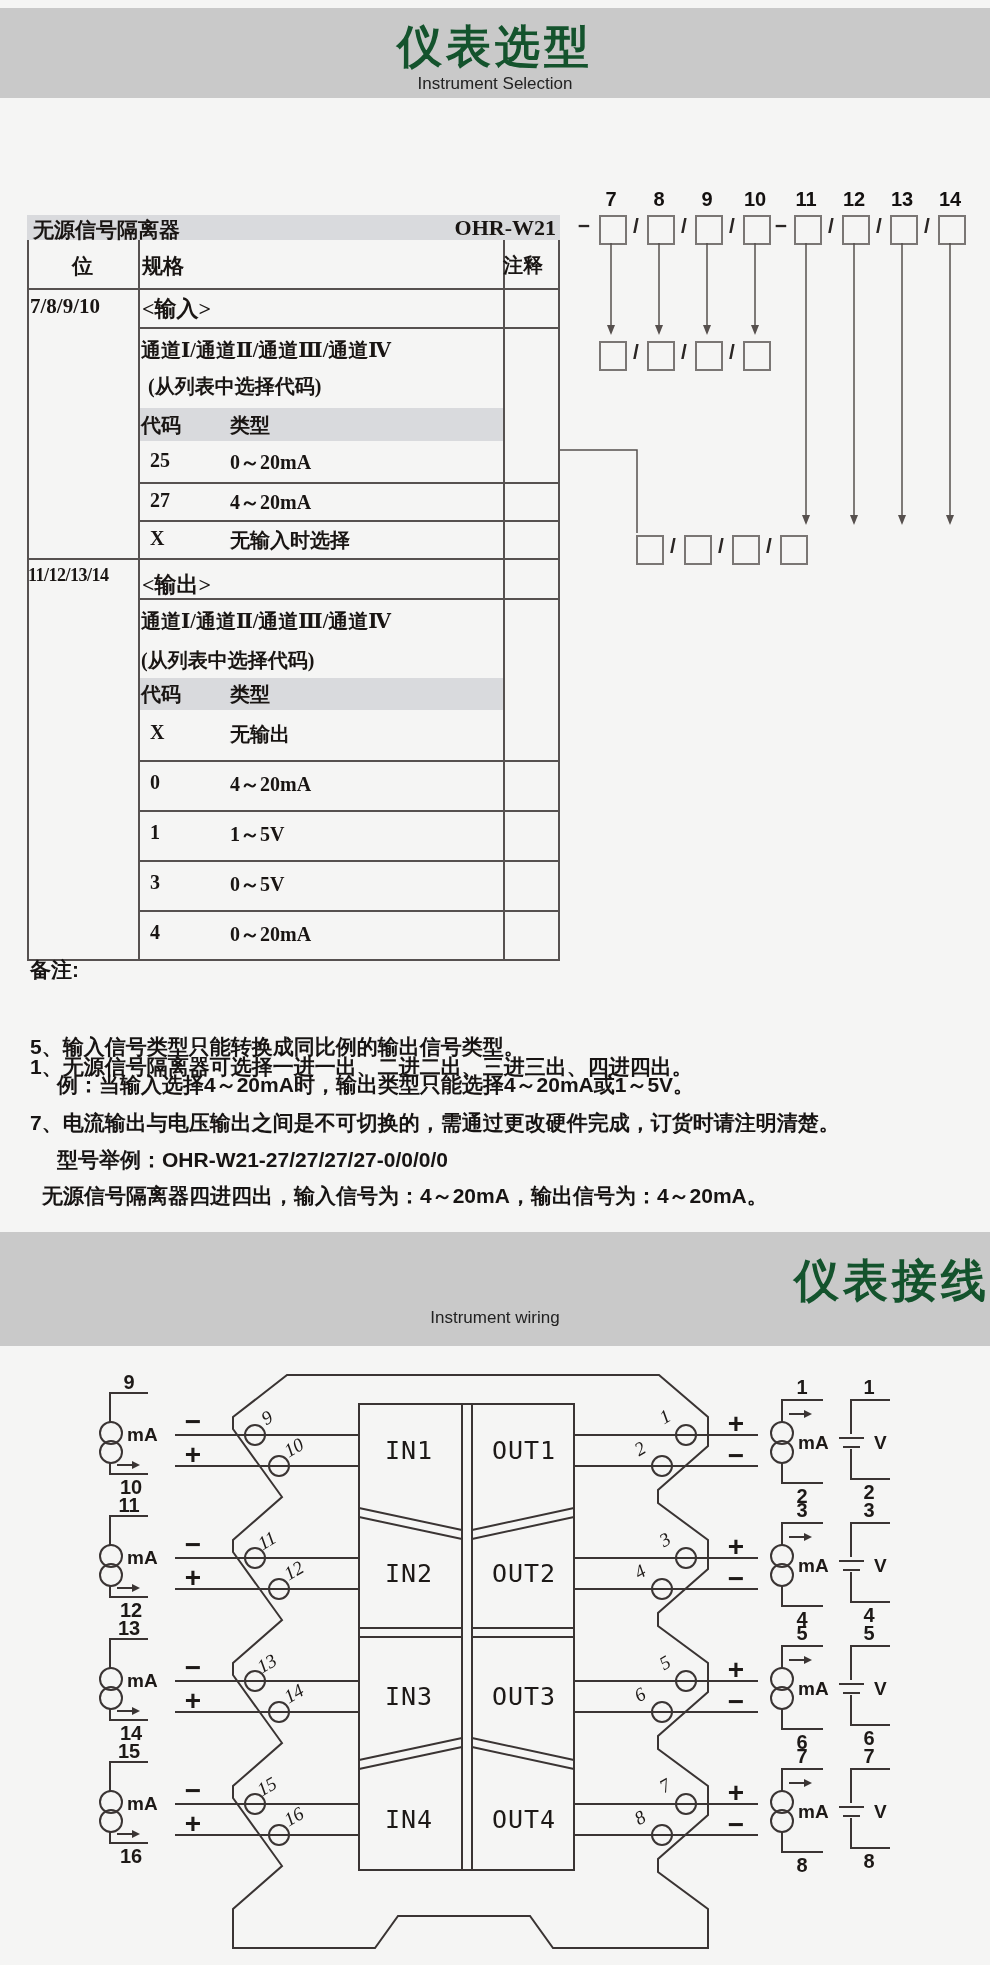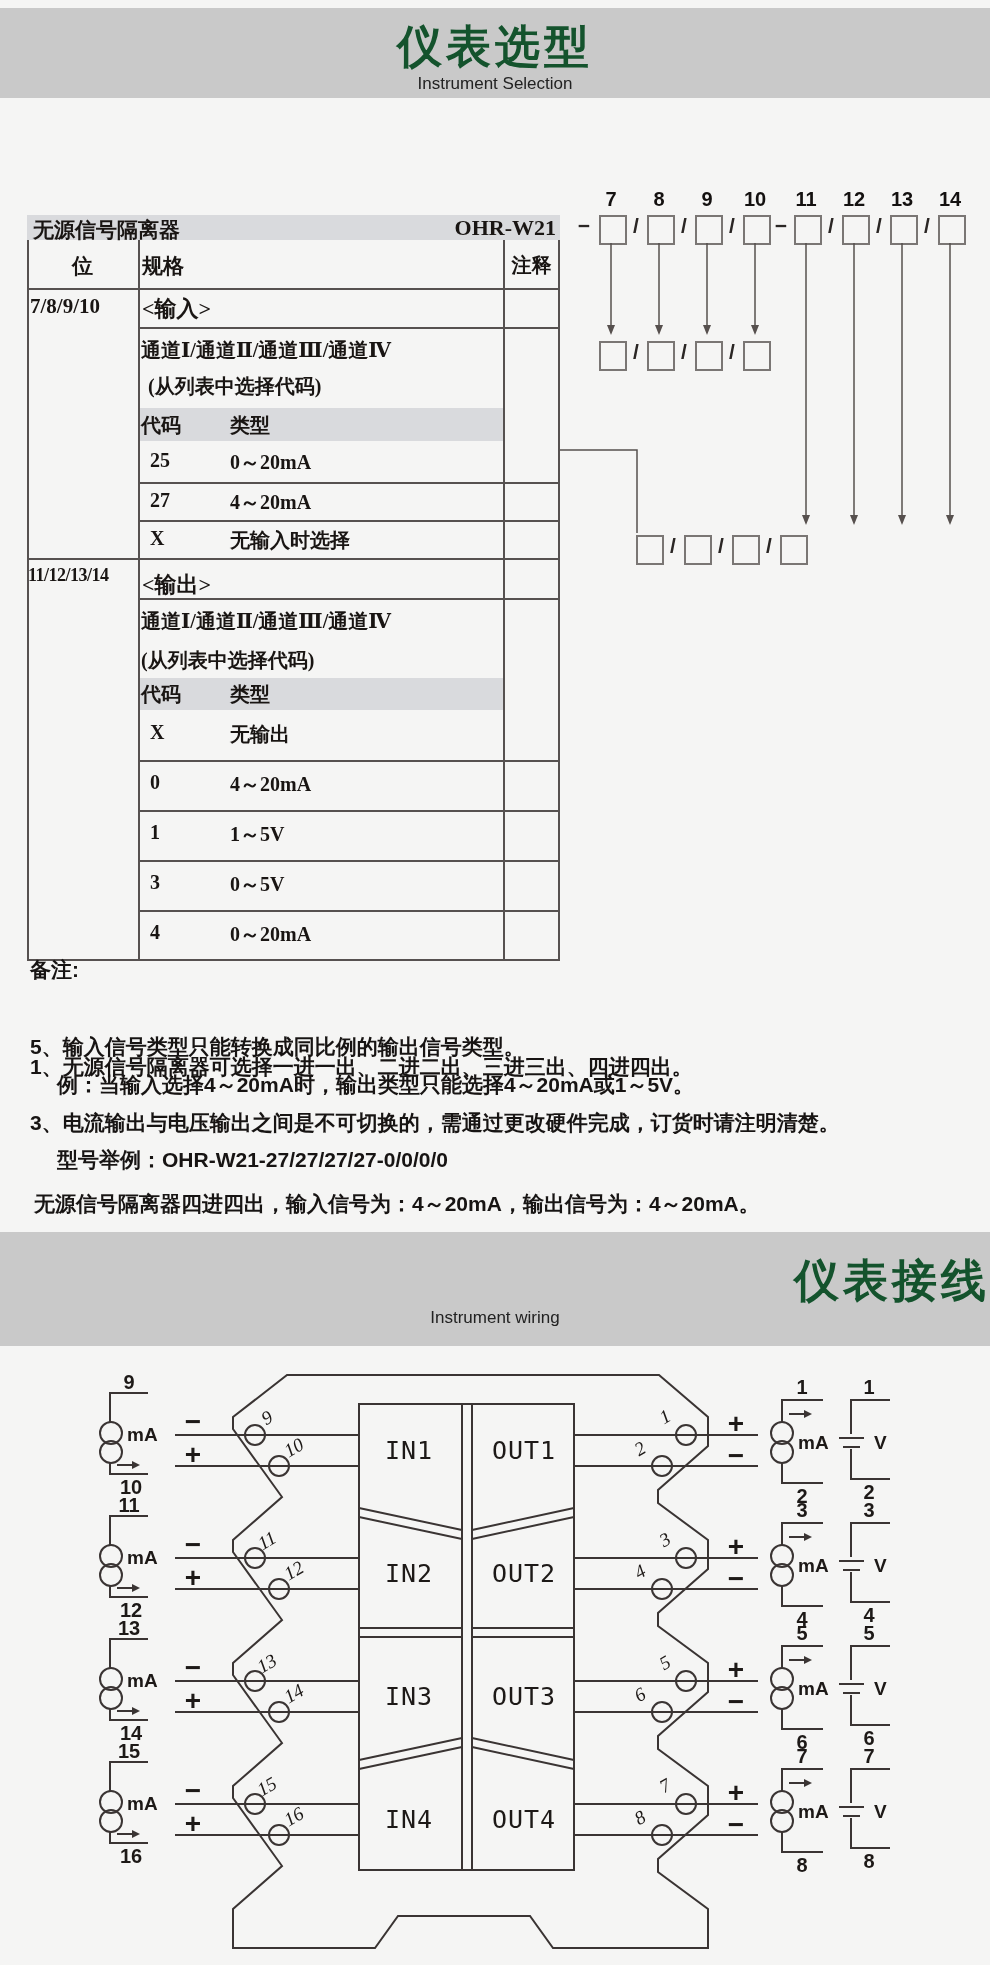--- a/index.html
+++ b/index.html
@@ -137,21 +137,21 @@
     <div class="hline" style="left:0;top:343px;width:533px;"></div>
     <div class="hline" style="left:111px;top:383px;width:422px;"></div>
     <div class="hline" style="left:111px;top:545px;width:422px;"></div>
     <div class="hline" style="left:111px;top:595px;width:422px;"></div>
     <div class="hline" style="left:111px;top:645px;width:422px;"></div>
     <div class="hline" style="left:111px;top:695px;width:422px;"></div>
     <div class="hline" style="left:0;top:744px;width:533px;"></div>
 
     <div class="tcelltxt" style="left:0;top:37px;width:111px;text-align:center;font-size:21px;">位</div>
     <div class="tcelltxt" style="left:115px;top:37px;font-size:21px;">规格</div>
-    <div class="tcelltxt" style="left:476px;top:37px;width:57px;text-align:center;font-size:20px;">注释</div>
+    <div class="tcelltxt" style="left:476px;top:37px;width:57px;font-size:20px;">注释</div>
 
     <div class="tcelltxt" style="left:3px;top:79px;font-size:21px;">7/8/9/10</div>
     <div class="tcelltxt" style="left:115px;top:79px;font-size:22px;">&lt;输入&gt;</div>
     <div class="tcelltxt" style="left:114px;top:122px;">通道Ⅰ/通道Ⅱ/通道Ⅲ/通道Ⅳ</div>
     <div class="tcelltxt" style="left:121px;top:158px;">(从列表中选择代码)</div>
     <div class="tcelltxt" style="left:114px;top:197px;">代码</div>
     <div class="tcelltxt" style="left:203px;top:197px;">类型</div>
     <div class="tcelltxt" style="left:123px;top:234px;">25</div>
     <div class="tcelltxt" style="left:203px;top:234px;">0～20mA</div>
     <div class="tcelltxt" style="left:123px;top:274px;">27</div>
@@ -174,23 +174,23 @@
     <div class="tcelltxt" style="left:123px;top:656px;">3</div>
     <div class="tcelltxt" style="left:203px;top:656px;">0～5V</div>
     <div class="tcelltxt" style="left:123px;top:706px;">4</div>
     <div class="tcelltxt" style="left:203px;top:706px;">0～20mA</div>
   </div>
 
   <div class="note" style="left:30px;top:956px;">备注:</div>
   <div class="note" style="left:30px;top:1053px;">1、无源信号隔离器可选择一进一出、二进二出、三进三出、四进四出。</div>
   <div class="note" style="left:30px;top:1033px;">5、输入信号类型只能转换成同比例的输出信号类型。</div>
   <div class="note" style="left:57px;top:1071px;">例：当输入选择4～20mA时，输出类型只能选择4～20mA或1～5V。</div>
-  <div class="note" style="left:30px;top:1109px;">3、电流输出与电压输出之间是不可切换的，需通过更改硬件完成，订货时请注明清楚。</div>
+  <div class="note" style="left:30px;top:1109px;">7、电流输出与电压输出之间是不可切换的，需通过更改硬件完成，订货时请注明清楚。</div>
   <div class="note" style="left:57px;top:1146px;">型号举例：OHR-W21-27/27/27/27-0/0/0/0</div>
-  <div class="note" style="left:34px;top:1182px;margin-top:8px;">无源信号隔离器四进四出，输入信号为：4～20mA，输出信号为：4～20mA。</div>
+  <div class="note" style="left:42px;top:1182px;">无源信号隔离器四进四出，输入信号为：4～20mA，输出信号为：4～20mA。</div>
 
   <div class="banner" style="top:1232px;height:114px;">
     <div class="btitle" style="margin-top:24px;text-align:right;">仪表接线</div>
     <div class="bsub">Instrument wiring</div>
   </div>
 
   <svg id="wiring-svg" class="abs" style="left:0;top:1346px;" width="990" height="619" viewBox="0 1346 990 619">
 
     <path class="ln" d="
       M287 1375 L659 1375 L708 1417

